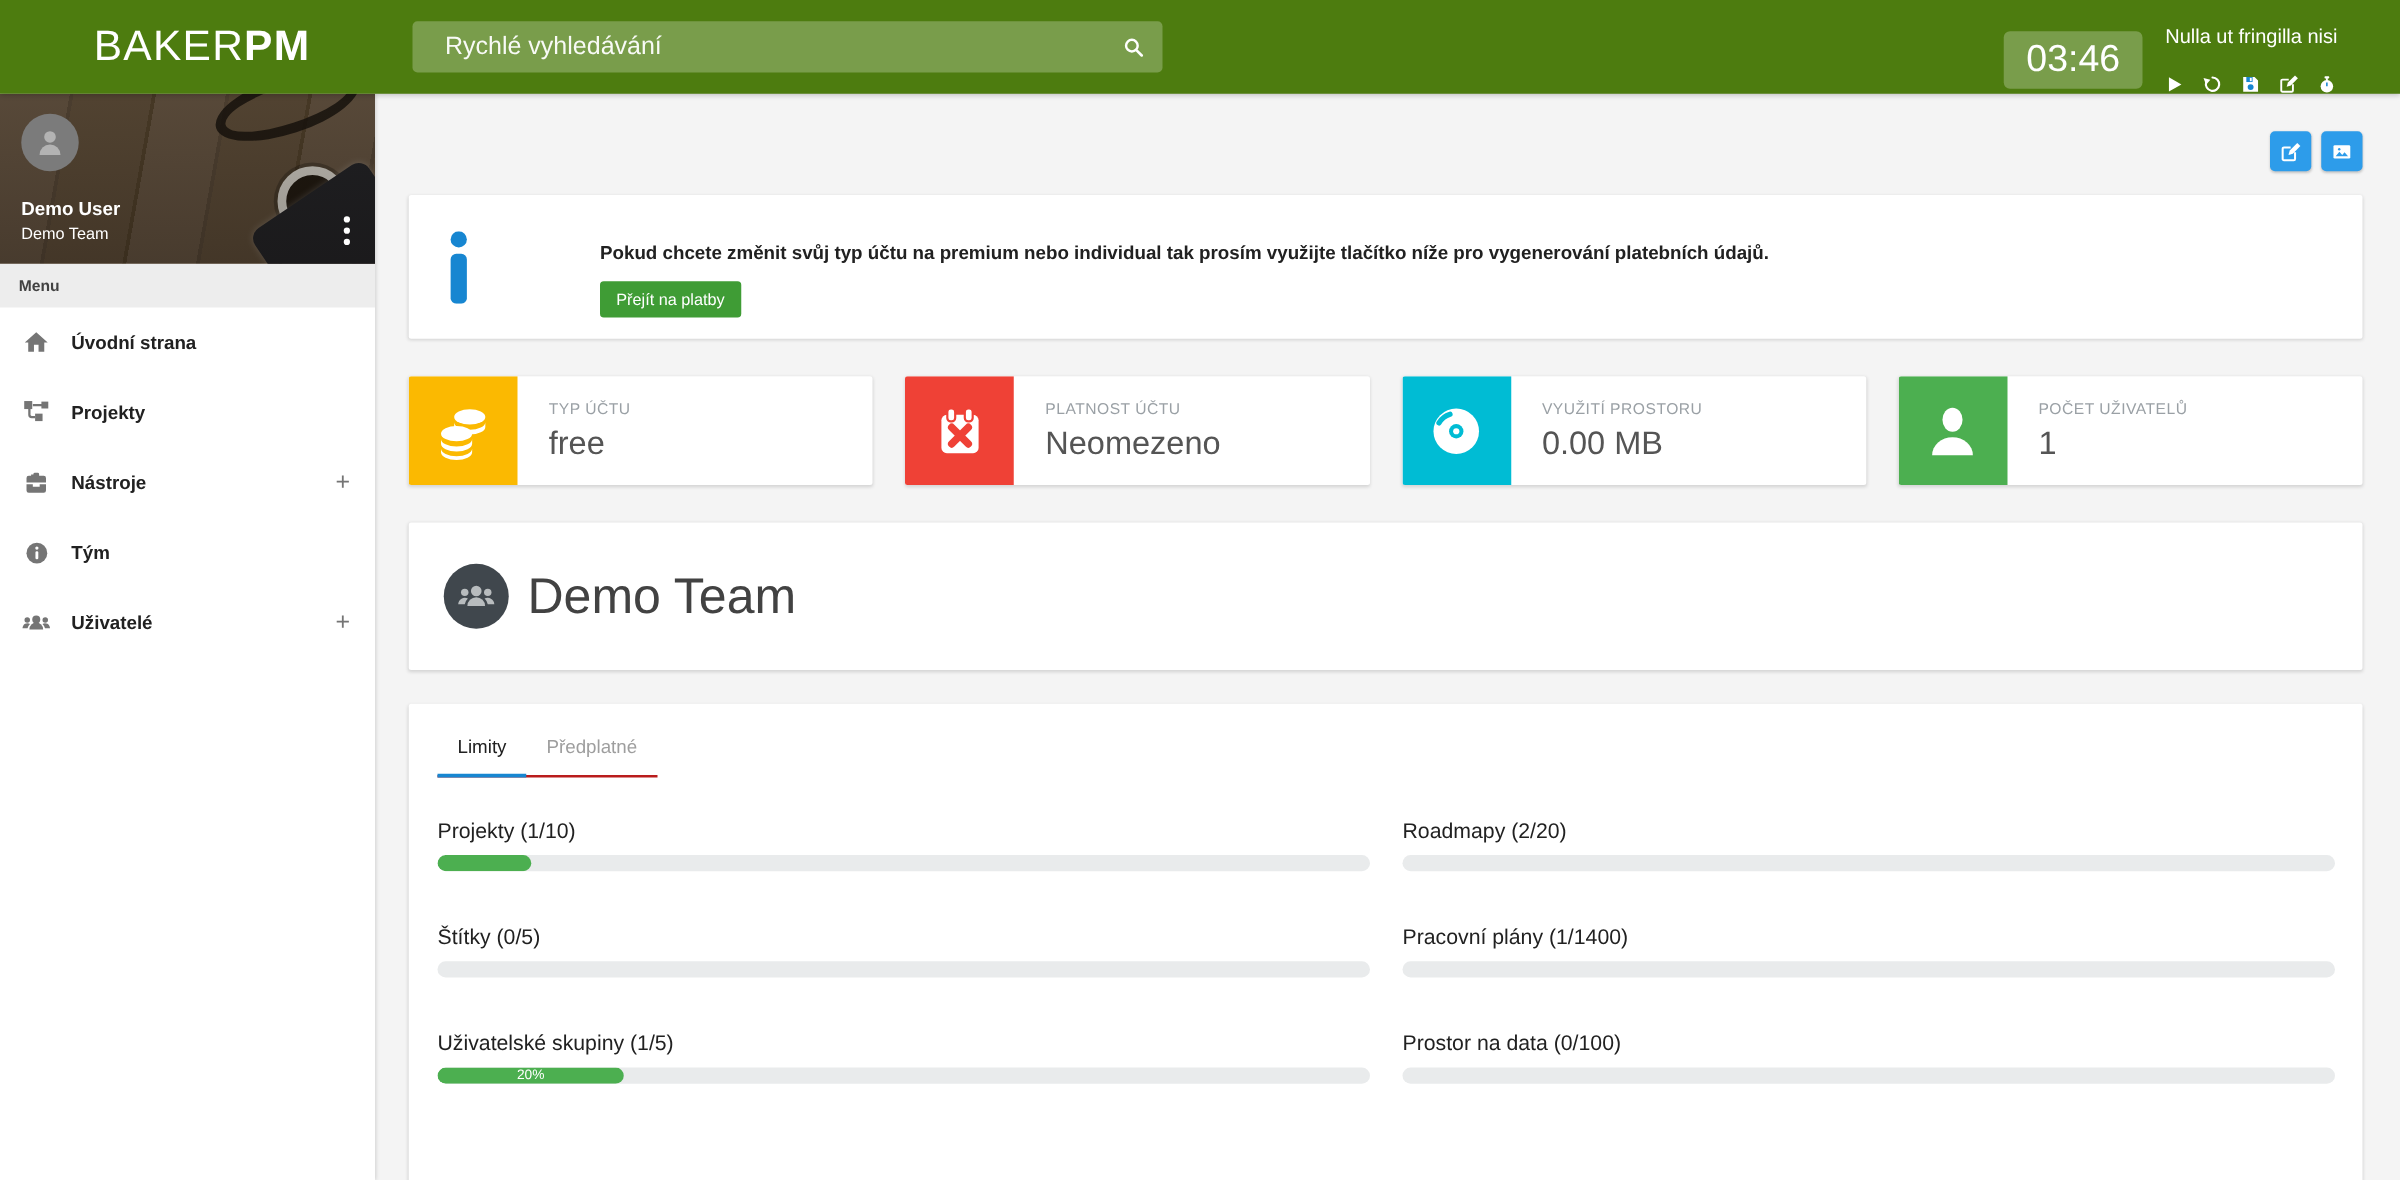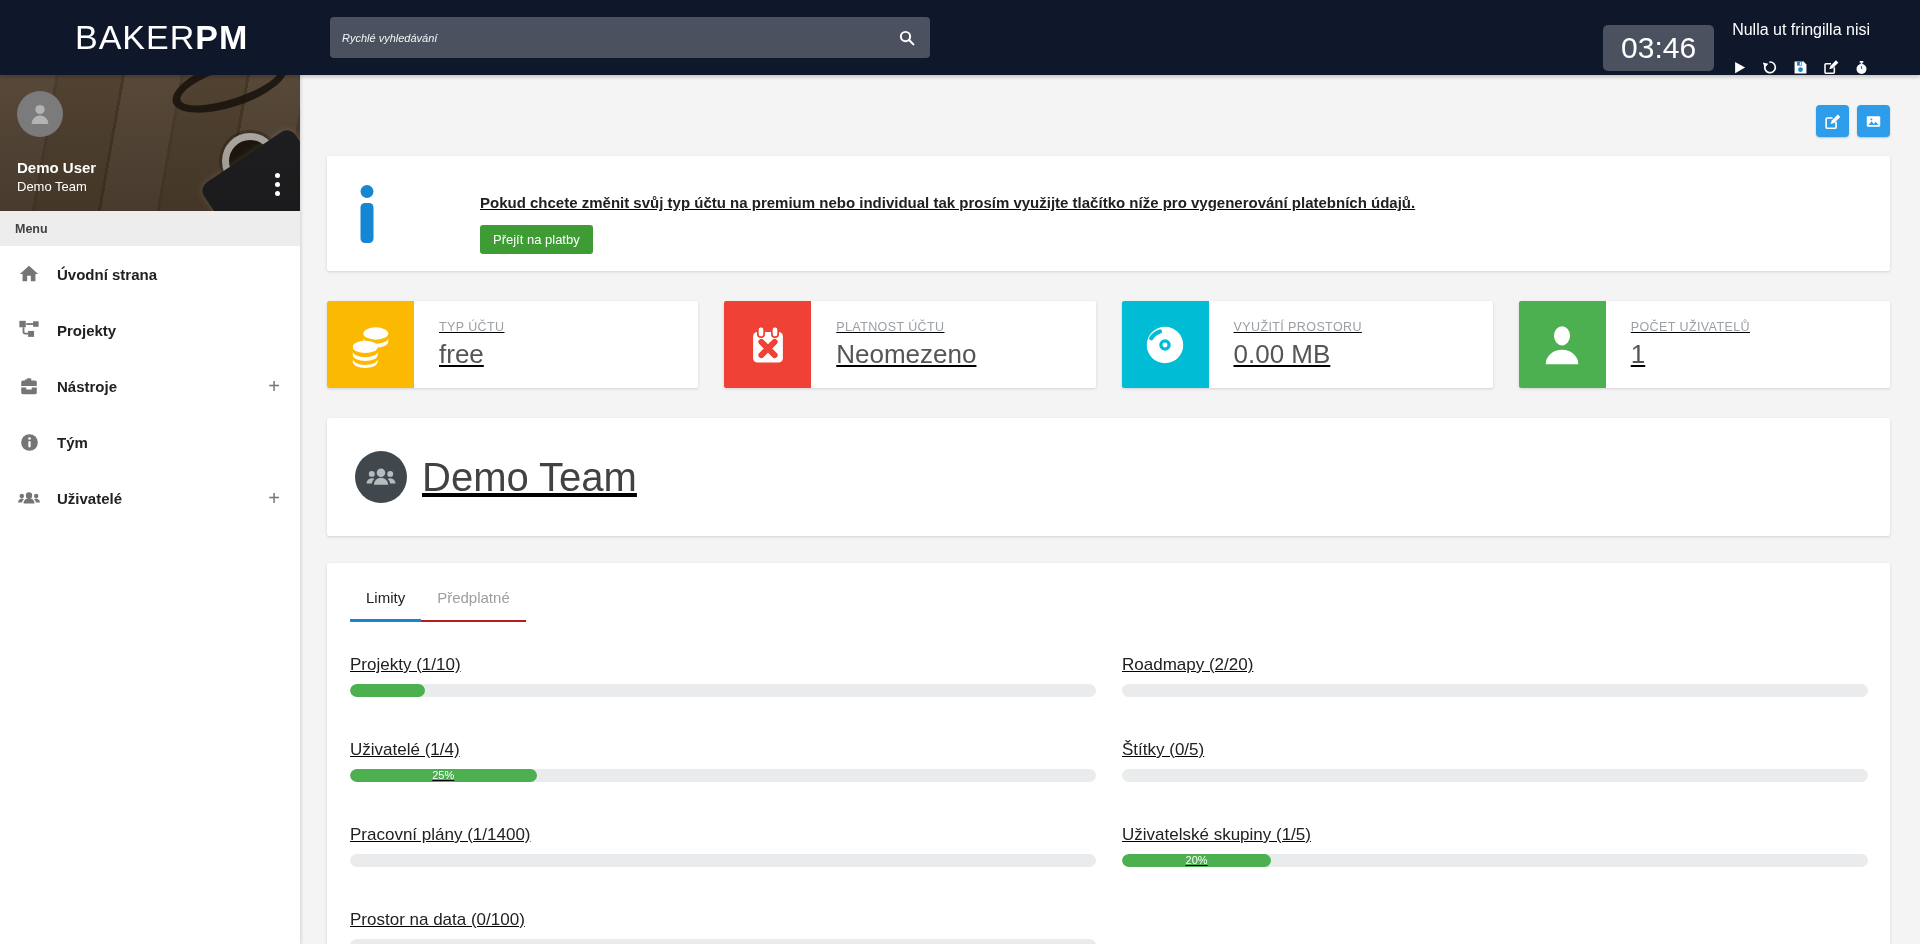--- a/index.html
+++ b/index.html
@@ -1,24 +1,24 @@
 <!DOCTYPE html>
 <html><head>
 <meta charset="utf-8">
 <style>
   * { margin:0; padding:0; box-sizing:border-box; }
   html,body { width:1920px; height:944px; overflow:hidden; font-family:"Liberation Sans", sans-serif; background:#f4f4f4; }
 
   
-  .topbar { position:relative; height:75px; background:#0f172a; display:flex; align-items:center; box-shadow:0 2px 4px rgba(0,0,0,.2); z-index:30; }
+  .topbar { position:relative; height:75px; background:#4d7c0f; display:flex; align-items:center; box-shadow:0 2px 4px rgba(0,0,0,.2); z-index:30; }
   .logo { width:300px; padding-left:75px; color:#fff; font-size:34px; letter-spacing:1px; cursor:pointer; }
   .logo-light { font-weight:300; }
   .logo-bold { font-weight:700; }
   .search { position:absolute; left:330px; top:17px; width:600px; height:41px; background:rgba(255,255,255,.25); border-radius:4px; display:flex; align-items:center; }
-  .search input { flex:1; height:100%; background:transparent; border:none; outline:none; padding:0 12px; color:#fff; font-size:11px; font-style:italic; font-family:"Liberation Sans", sans-serif; }
+  .search input { flex:1; height:100%; background:transparent; border:none; outline:none; padding:0 26px; color:#fff; font-size:20px; font-family:"Liberation Sans", sans-serif; }
   .search input::placeholder { color:rgba(255,255,255,.95); }
   .search-btn { width:46px; height:100%; display:flex; align-items:center; justify-content:center; cursor:pointer; }
   .topbar-right { position:absolute; right:50px; top:0; height:96px; display:flex; align-items:center; gap:18px; }
   .timer { background:rgba(255,255,255,.25); border-radius:5px; padding:6px 18px; color:#fff; font-size:30px; font-weight:400; cursor:pointer; }
   .task-block { display:flex; flex-direction:column; gap:20px; }
   .task-name { color:#fff; font-size:16px; }
   .task-icons { display:flex; gap:15px; align-items:center; }
   .task-icons span { cursor:pointer; display:inline-flex; }
 
   
@@ -38,21 +38,21 @@
   .kebab { position:absolute; right:20px; top:94px; z-index:3; color:#fff; font-size:19px; font-weight:700; letter-spacing:0; cursor:pointer; line-height:11px; text-align:center; }
   .kebab div { width:5px; height:5px; background:#fff; border-radius:50%; margin:4px auto; }
 
   .menu-head { height:35px; background:#ededed; display:flex; align-items:center; padding-left:15px; font-size:12.5px; font-weight:700; color:#424242; }
   .menu-item { height:56px; display:flex; align-items:center; padding:0 20px 0 16px; cursor:pointer; }
   .mi-icon { width:26px; display:flex; justify-content:center; }
   .mi-label { margin-left:15px; font-size:15px; font-weight:700; color:#212121; }
   .mi-plus { margin-left:auto; color:#757575; font-size:20px; font-weight:400; }
 
   
-  .main { flex:1; padding:30px 30px 0 27px; overflow:hidden;text-decoration:underline; }
+  .main { flex:1; padding:30px 30px 0 27px; overflow:hidden; }
   .actions-row { display:flex; justify-content:flex-end; gap:8px; height:32px; margin-bottom:19px; }
   .sq-btn { width:33px; height:32px; background:#2D9CEA; border:none; border-radius:4px; display:flex; align-items:center; justify-content:center; cursor:pointer; box-shadow:0 1px 2px rgba(0,0,0,.2); }
 
   .card { background:#fff; border-radius:2px; box-shadow:0 1px 3px rgba(0,0,0,.14); }
 
   .info-card { height:115px; display:flex; margin-bottom:30px; }
   .info-icon-wrap { width:153px; display:flex; align-items:center; padding-left:28px; }
   .info-body { padding-top:38px; }
   .info-text { font-size:15px; font-weight:700; color:#212121; }
   .pay-btn { margin-top:14px; background:#3F9C35; color:#fff; border:none; border-radius:3px; padding:7px 13px; font-size:13px; font-family:"Liberation Sans", sans-serif; cursor:pointer; }
@@ -357,26 +357,20 @@
               <div class="fill" style="width: 10%;"><span></span></div>
             </div>
         </div>
         <div>
           <div class="limit-label">Roadmapy (2/20)</div>
           <div class="track">
               <div class="fill" style="width: 0%;"><span></span></div>
             </div>
         </div>
         <div>
-          <div class="limit-label">Uživatelé (1/4)</div>
-          <div class="track">
-              <div class="fill" style="width: 25%;"><span>25%</span></div>
-            </div>
-        </div>
-        <div>
           <div class="limit-label">Štítky (0/5)</div>
           <div class="track">
               <div class="fill" style="width: 0%;"><span></span></div>
             </div>
         </div>
         <div>
           <div class="limit-label">Pracovní plány (1/1400)</div>
           <div class="track">
               <div class="fill" style="width: 0%;"><span></span></div>
             </div>

